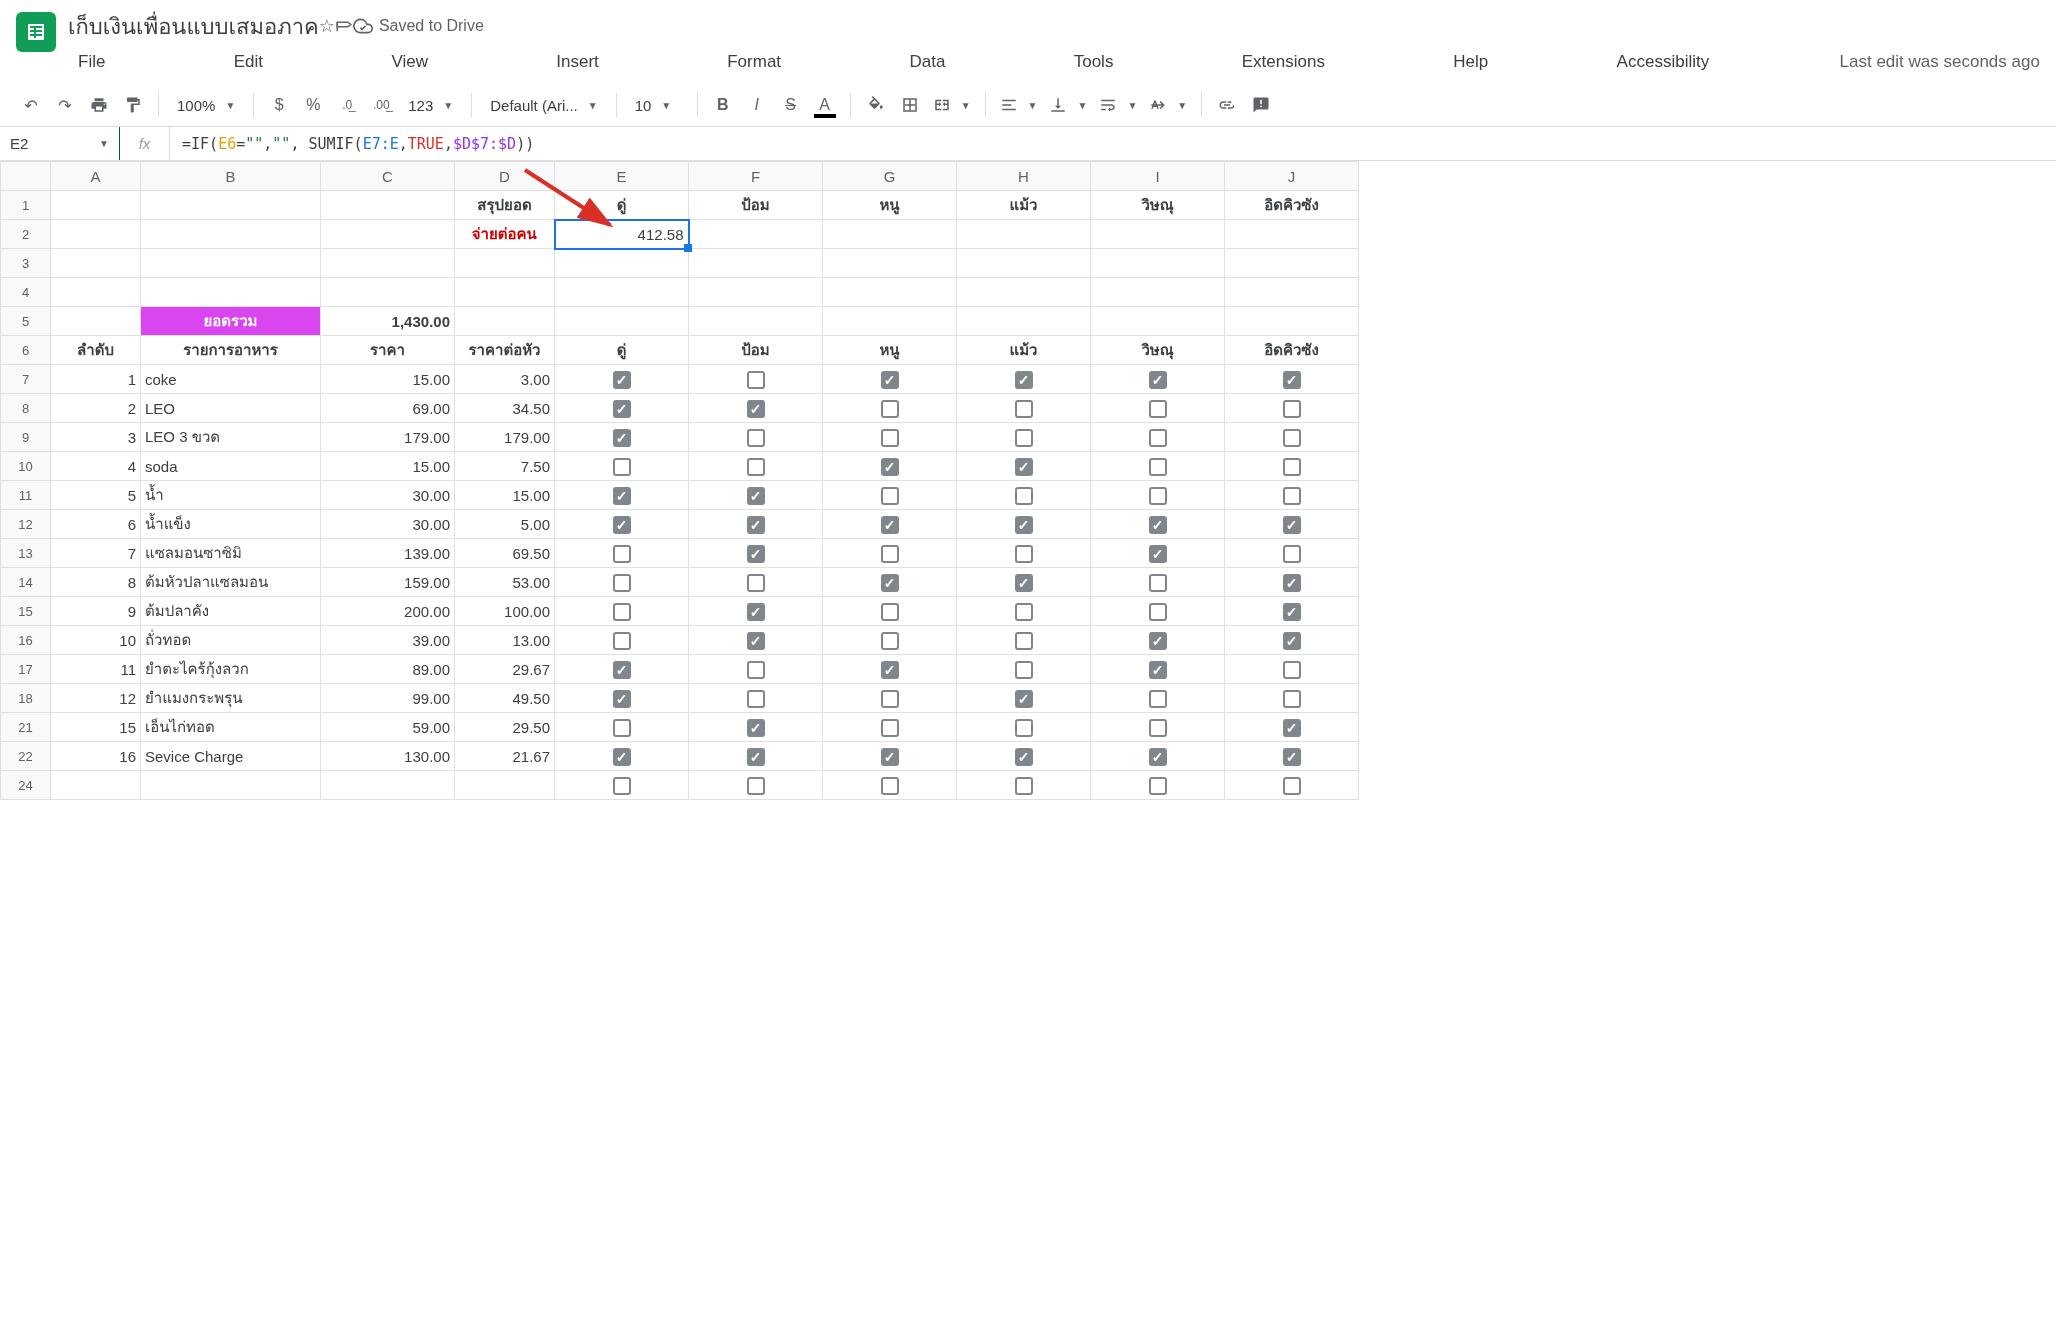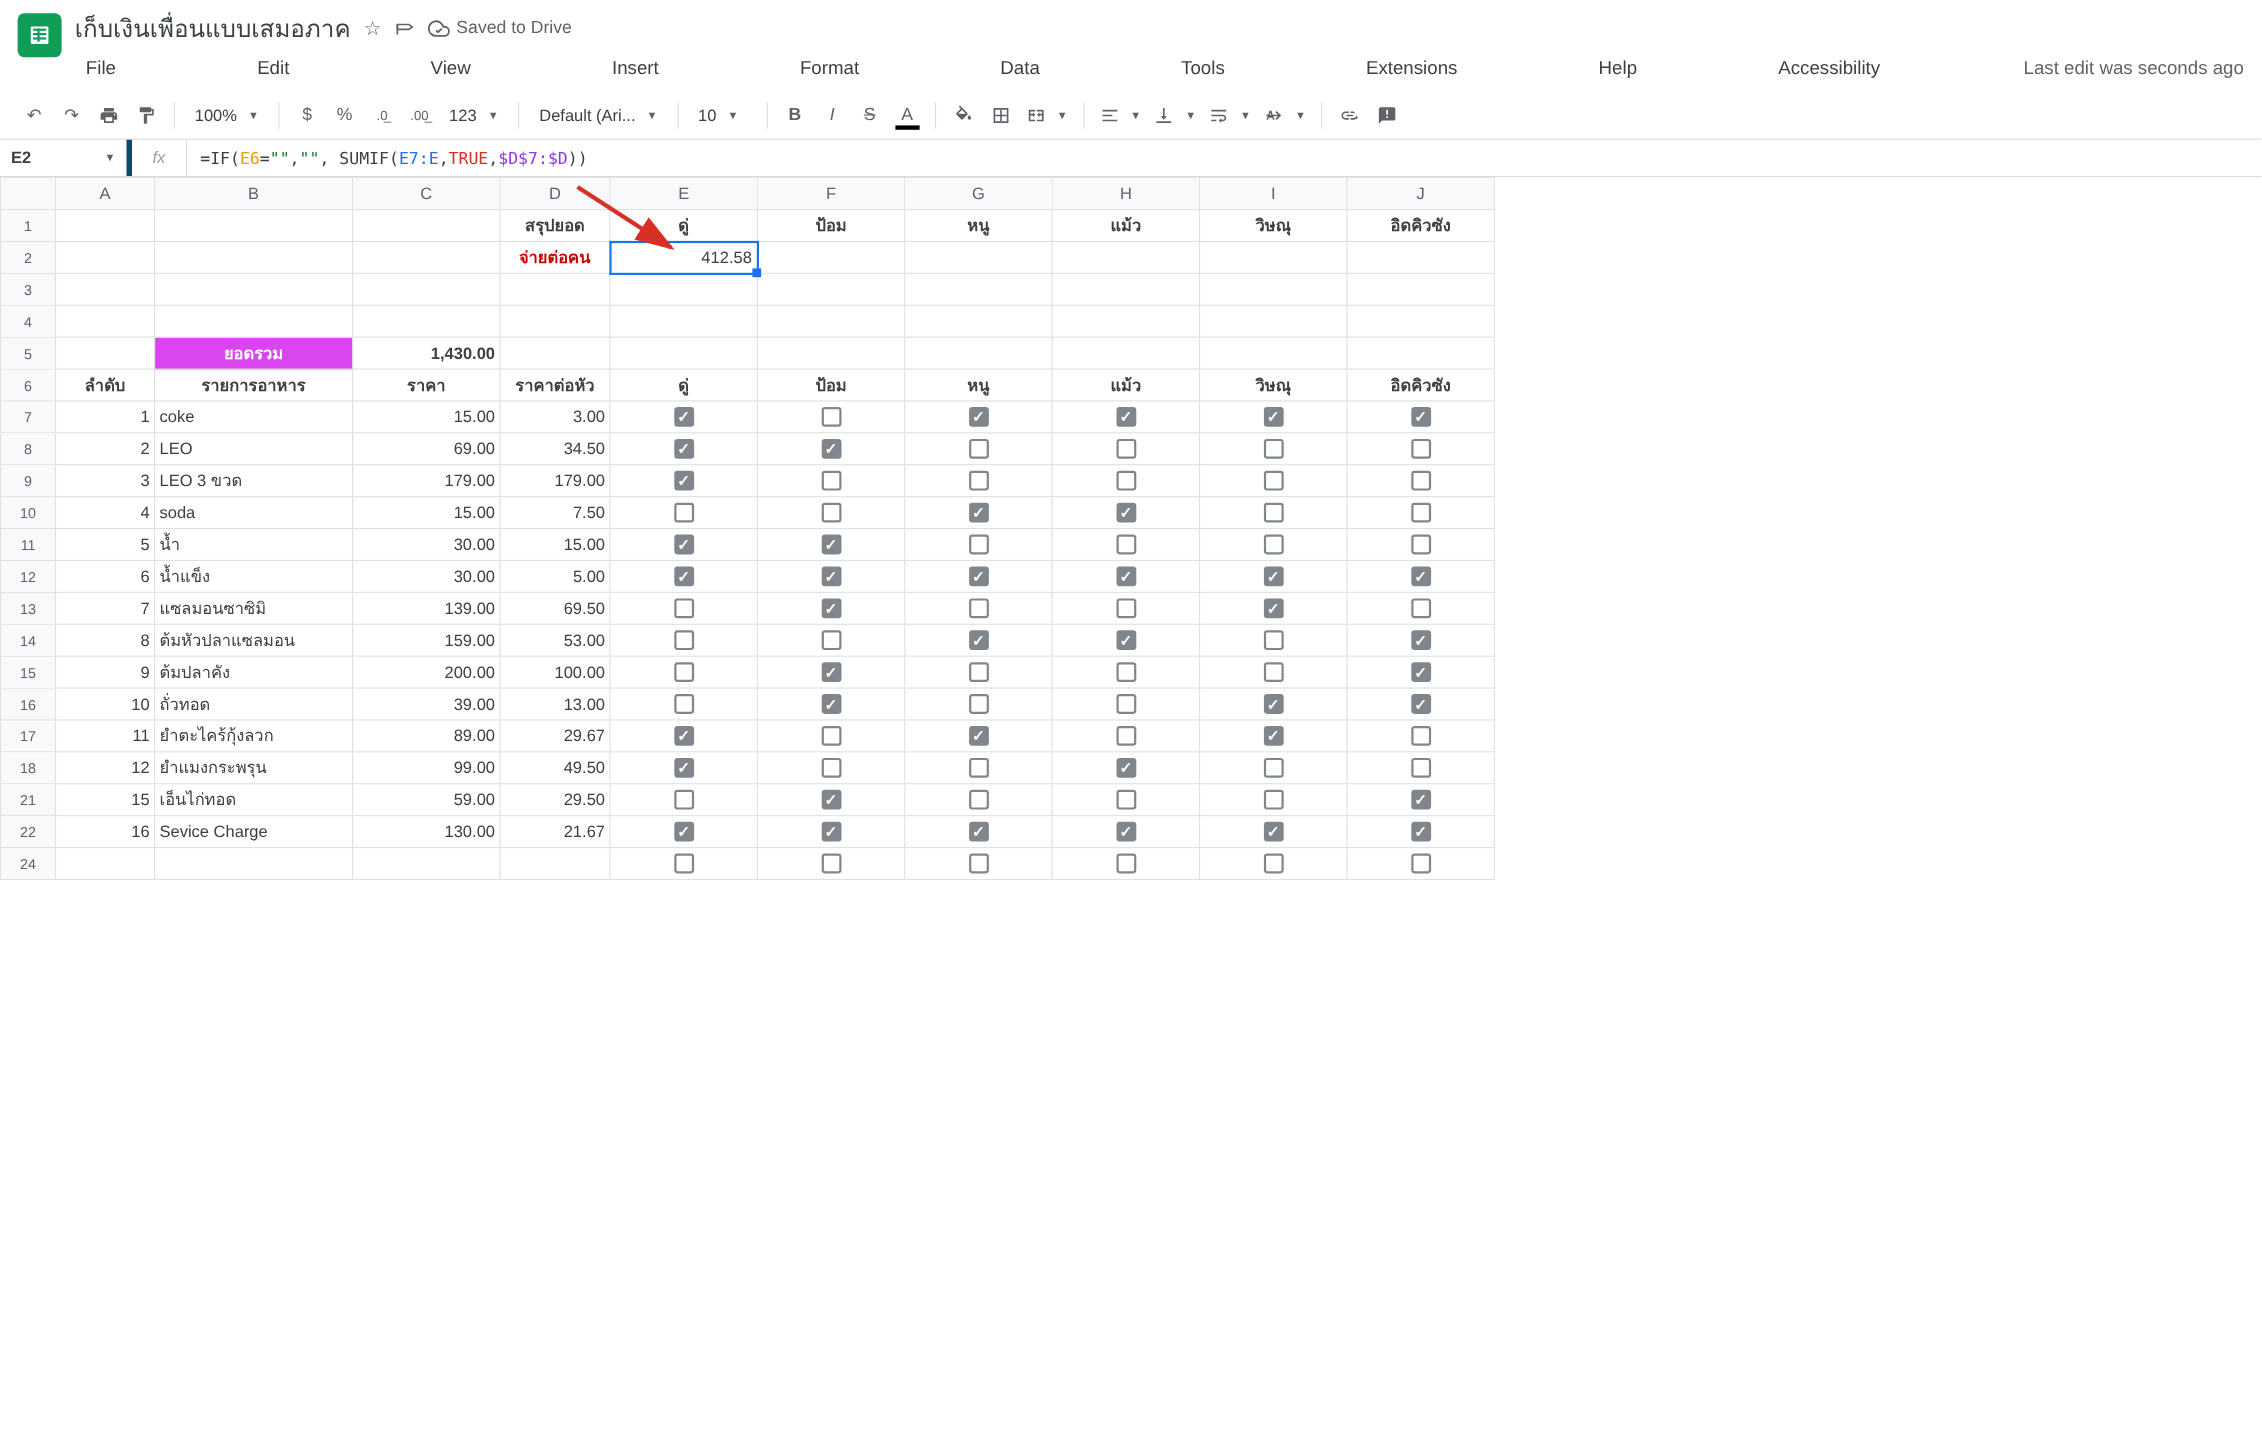--- a/index.html
+++ b/index.html
@@ -3,41 +3,41 @@
 <meta charset="utf-8">
 <style>
 * { margin: 0; padding: 0; box-sizing: border-box; }
 body { font-family: Arial, "Google Sans", sans-serif; font-size: 13px; color: #3c4043; background: #fff; overflow: hidden; }
 
 
 .header { display: flex; align-items: flex-start; padding: 8px 16px 0; gap: 12px; }
 .logo { width: 40px; height: 40px; background: #0f9d58; border-radius: 6px; display: flex; align-items: center; justify-content: center; margin-top: 4px; }
 .logo svg { width: 24px; height: 24px; }
 .title-area { flex: 1; }
-.title-row { display: flex; align-items: center; gap: 12px; height: 36px; }
+.title-row { display: flex; align-items: center; height: 36px; }
 .doc-title { font-size: 22px; color: #3c4043; font-weight: 400; }
 .title-icon { color: #5f6368; font-size: 18px; cursor: pointer; display: flex; align-items: center; }
 .saved-drive { display: flex; align-items: center; gap: 6px; color: #5f6368; font-size: 16px; }
 .menu-row { display: flex; gap: 2px; align-items: center; height: 36px; justify-content: space-between; }
 .menu-item { padding: 4px 10px; font-size: 17px; color: #3c4043; cursor: pointer; border-radius: 4px; }
 .last-edit { color: #5f6368; font-size: 17px; margin-left: 12px; }
 
 
 .toolbar { display: flex; align-items: center; padding: 6px 16px; border-bottom: 1px solid #dadce0; gap: 4px; margin-top: 4px; }
 .tb-btn { width: 30px; height: 30px; display: flex; align-items: center; justify-content: center; color: #5f6368; cursor: pointer; border-radius: 3px; font-size: 16px; }
 .tb-sep { width: 1px; height: 24px; background: #dadce0; margin: 0 6px; }
 .tb-dropdown { display: flex; align-items: center; gap: 6px; padding: 0 8px; height: 30px; cursor: pointer; font-size: 15px; color: #3c4043; }
 .tb-dropdown .caret { font-size: 10px; color: #5f6368; margin-left: 4px; }
 .tb-wide { min-width: 110px; }
 .text-color-btn { position: relative; }
 .text-color-underline { position: absolute; bottom: 2px; left: 4px; right: 4px; height: 4px; background: #000; }
 
 
 .formula-bar { display: flex; align-items: center; border-bottom: 1px solid #dadce0; height: 34px; }
-.name-box { width: 120px; padding: 0 10px; font-size: 15px; color: #3c4043; display: flex; align-items: center; justify-content: space-between; border-right: 5px solid #0c4a6e; height: 100%; font-weight: bold; }
+.name-box { width: 120px; padding: 0 10px; font-size: 15px; color: #3c4043; display: flex; align-items: center; justify-content: space-between; border-right: 1px solid #0c4a6e; height: 100%; }
 .name-box .caret { font-size: 10px; color: #5f6368; }
 .fx-label { width: 50px; text-align: center; font-style: italic; color: #9aa0a6; font-size: 15px; border-right: 1px solid #dadce0; height: 100%; display: flex; align-items: center; justify-content: center; }
 .formula-input { flex: 1; padding: 0 12px; font-size: 15px; font-family: 'Consolas', monospace; height: 100%; display: flex; align-items: center; }
 .formula-input .fn { color: #3c4043; }
 .formula-input .ref1 { color: #f29900; }
 .formula-input .str { color: #188038; }
 .formula-input .ref2 { color: #1a73e8; }
 .formula-input .bool { color: #d93025; }
 .formula-input .ref4 { color: #9334e6; }
 

